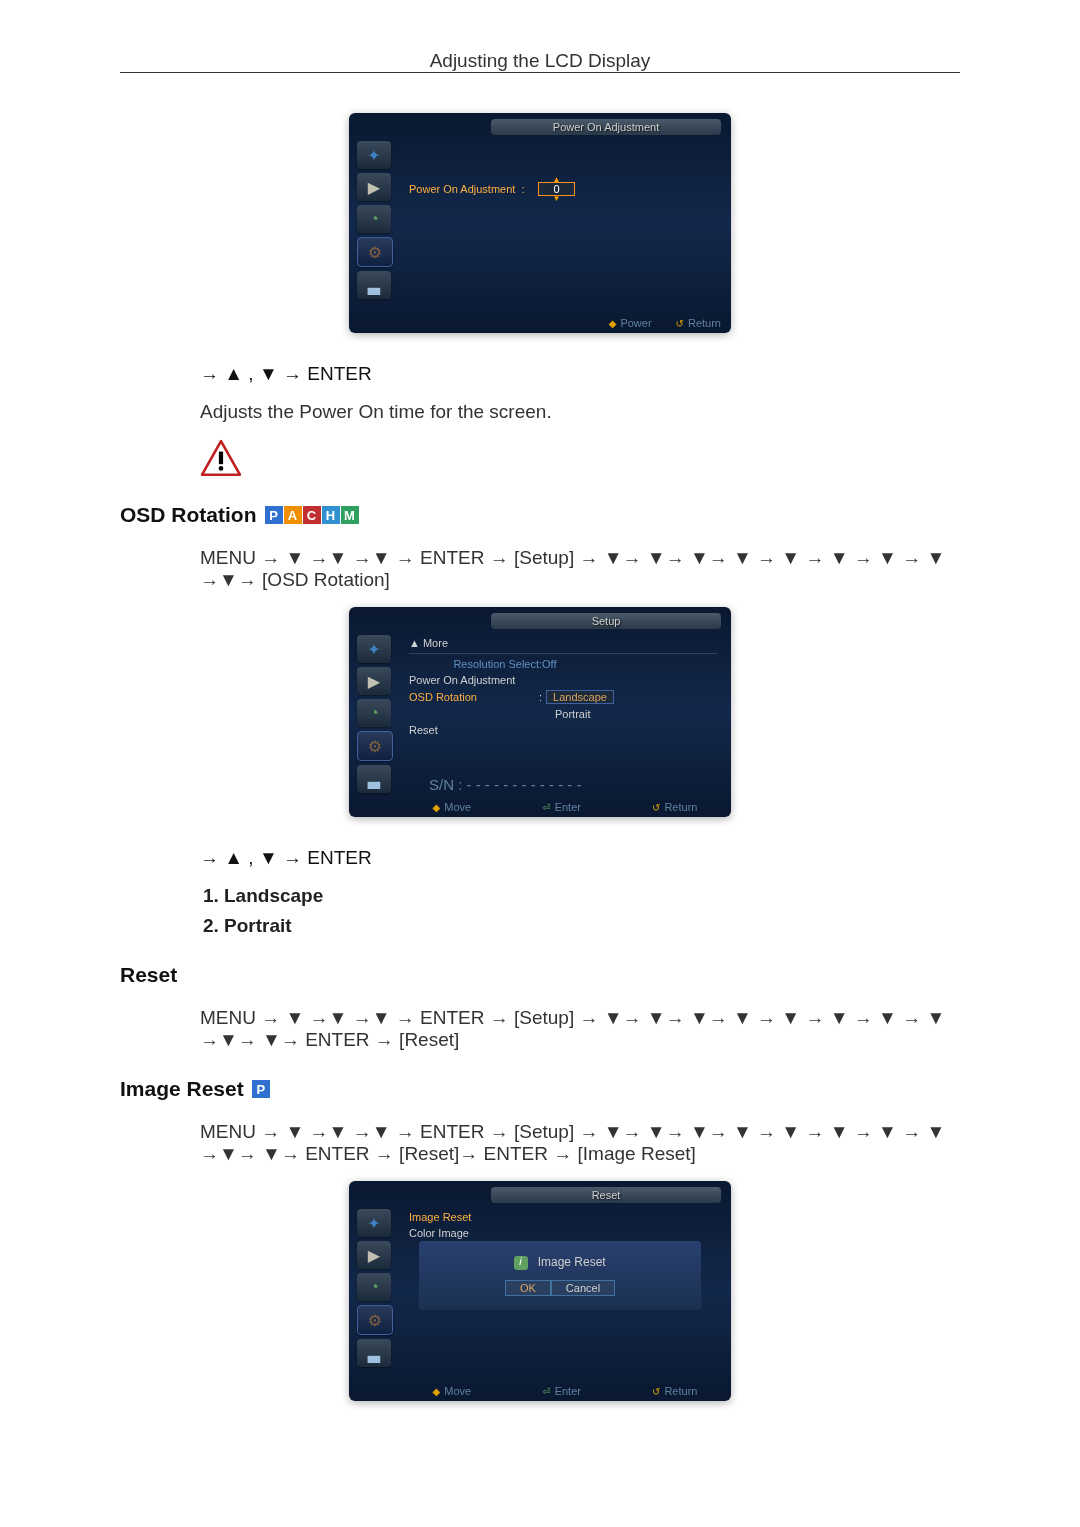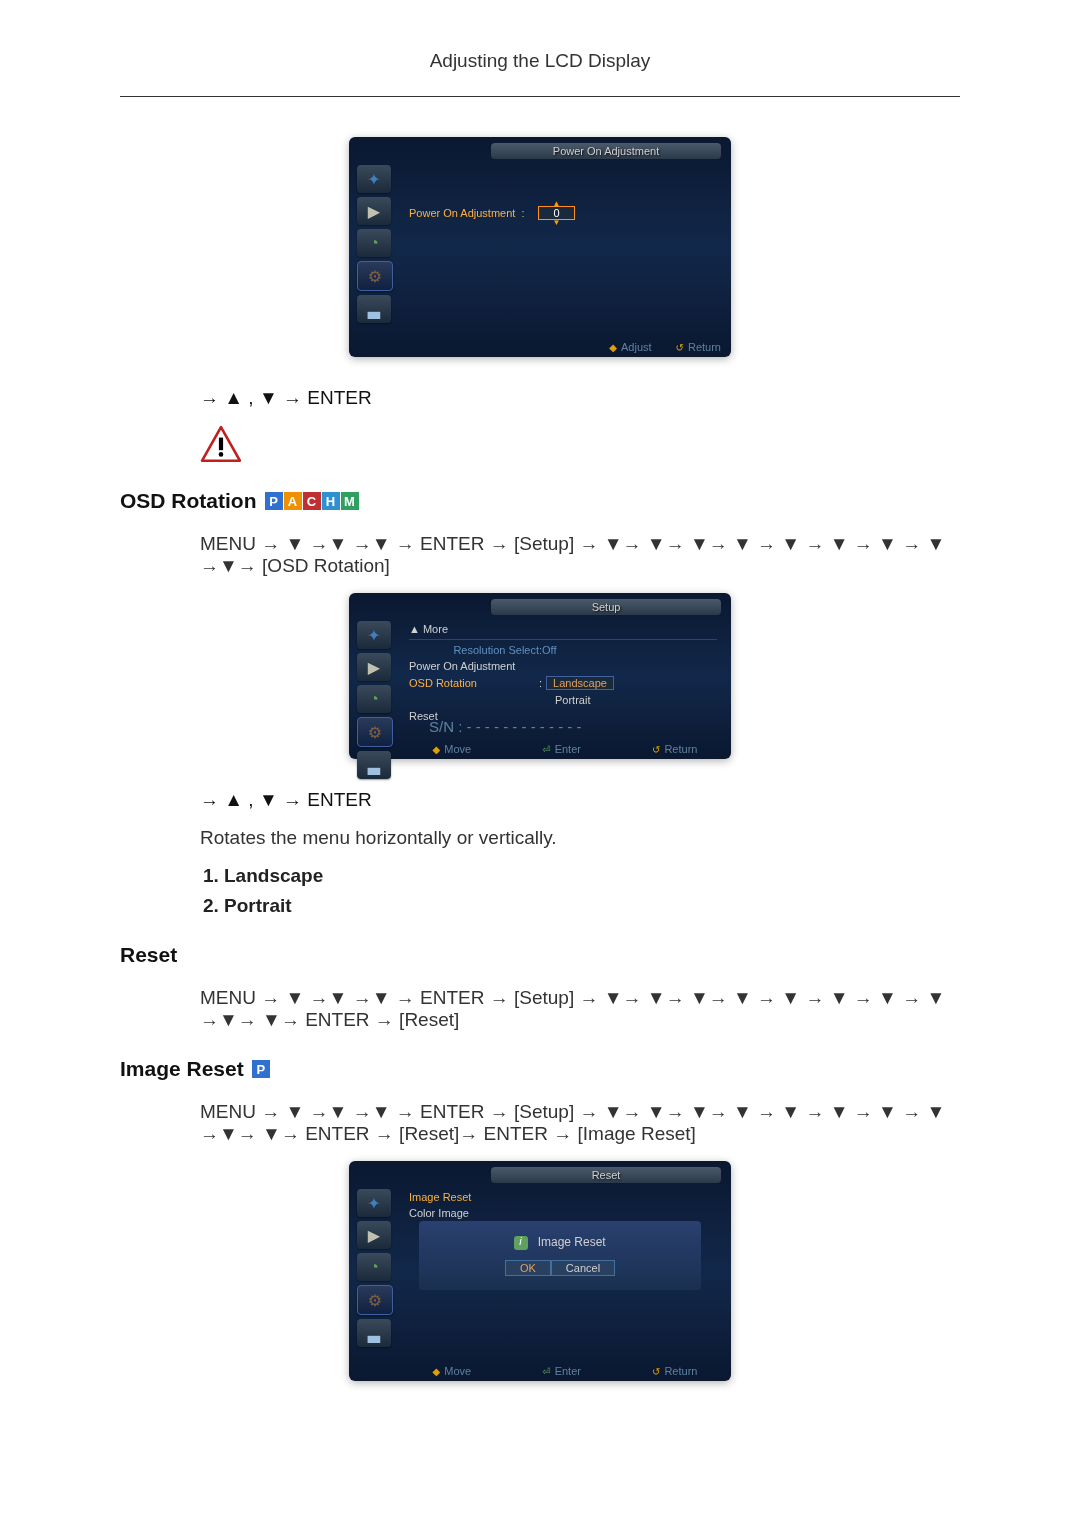--- a/index.html
+++ b/index.html
@@ -14,21 +14,21 @@
       width: 1080px;
       min-height: 1527px;
       position: relative;
       padding: 50px 120px 40px 120px;
       box-sizing: border-box;
     }
     .header-title {
       text-align: center;
       font-size: 19px;
       color: #333;
-      padding-bottom: 24px;
+      padding-bottom: 0;
       border-bottom: 1px solid #333;
       margin-bottom: 40px;
     }
     .osd-screenshot {
       width: 382px;
       height: 220px;
       margin: 0 auto 30px auto;
       background: linear-gradient(180deg, #0a1830 0%, #12284a 50%, #0a1830 100%);
       border-radius: 6px;
       position: relative;
@@ -298,31 +298,32 @@
         <span class="osd-spin">
           <span class="osd-spin-arrow-up">▲</span>
           <span class="osd-spin-box">0</span>
           <span class="osd-spin-arrow-down">▼</span>
         </span>
       </div>
     </div>
     <div class="osd-bottombar">
       <span>
           <span class="osd-bottom-icon" style="color:#e0a000;">◆</span>
-          <span>Adjust</span>
+          <span>Power</span>
         </span>
       <span>
           <span class="osd-bottom-icon" style="color:#e0a000;">↺</span>
           <span>Return</span>
         </span>
     </div>
   </div>
 
   <div class="indent-block">
     <div class="nav-text">→ ▲ , ▼ → ENTER</div>
+    <div class="body-text">Adjusts the Power On time for the screen.</div>
     <div class="warning-icon">
       <svg viewBox="0 0 40 36">
         <path d="M20 2 L38 34 L2 34 Z" fill="none" stroke="#c02020" stroke-width="2.5" stroke-linejoin="round"></path>
         <rect x="18" y="12" width="4" height="12" fill="#000"></rect>
         <circle cx="20" cy="28" r="2.2" fill="#000"></circle>
       </svg>
     </div>
   </div>
 
   <div class="section-heading">
@@ -333,21 +334,21 @@
       <span class="mode-cell mode-c">C</span>
       <span class="mode-cell mode-h">H</span>
       <span class="mode-cell mode-m">M</span>
     </span>
   </div>
 
   <div class="indent-block">
     <div class="body-text">MENU → ▼ →▼ →▼ → ENTER → [Setup] → ▼→ ▼→ ▼→ ▼ → ▼ → ▼ → ▼ → ▼ →▼→ [OSD Rotation]</div>
   </div>
 
-  <div class="osd-screenshot" style="height:166px;">
+  <div class="osd-screenshot" style="height:210px;">
     <div class="osd-titlebar">Setup</div>
     <div class="osd-sidebar">
       <div class="osd-icon blue">✦</div>
       <div class="osd-icon play">▶</div>
       <div class="osd-icon clock">◔</div>
       <div class="osd-icon gear">⚙</div>
       <div class="osd-icon chart">▃</div>
     </div>
     <div class="osd-content">
       <div class="osd-line">
@@ -386,21 +387,20 @@
         </span>
       <span>
           <span class="osd-bottom-icon" style="color:#e0a000;">↺</span>
           <span>Return</span>
         </span>
     </div>
   </div>
 
   <div class="indent-block">
     <div class="nav-text">→ ▲ , ▼ → ENTER</div>
-    <div class="body-text">Rotates the menu horizontally or vertically.</div>
     <ol class="ordered-list">
       <li>Landscape</li>
       <li>Portrait</li>
     </ol>
   </div>
 
   <div class="section-heading">
     <span>Reset</span>
   </div>
   <div class="indent-block">

